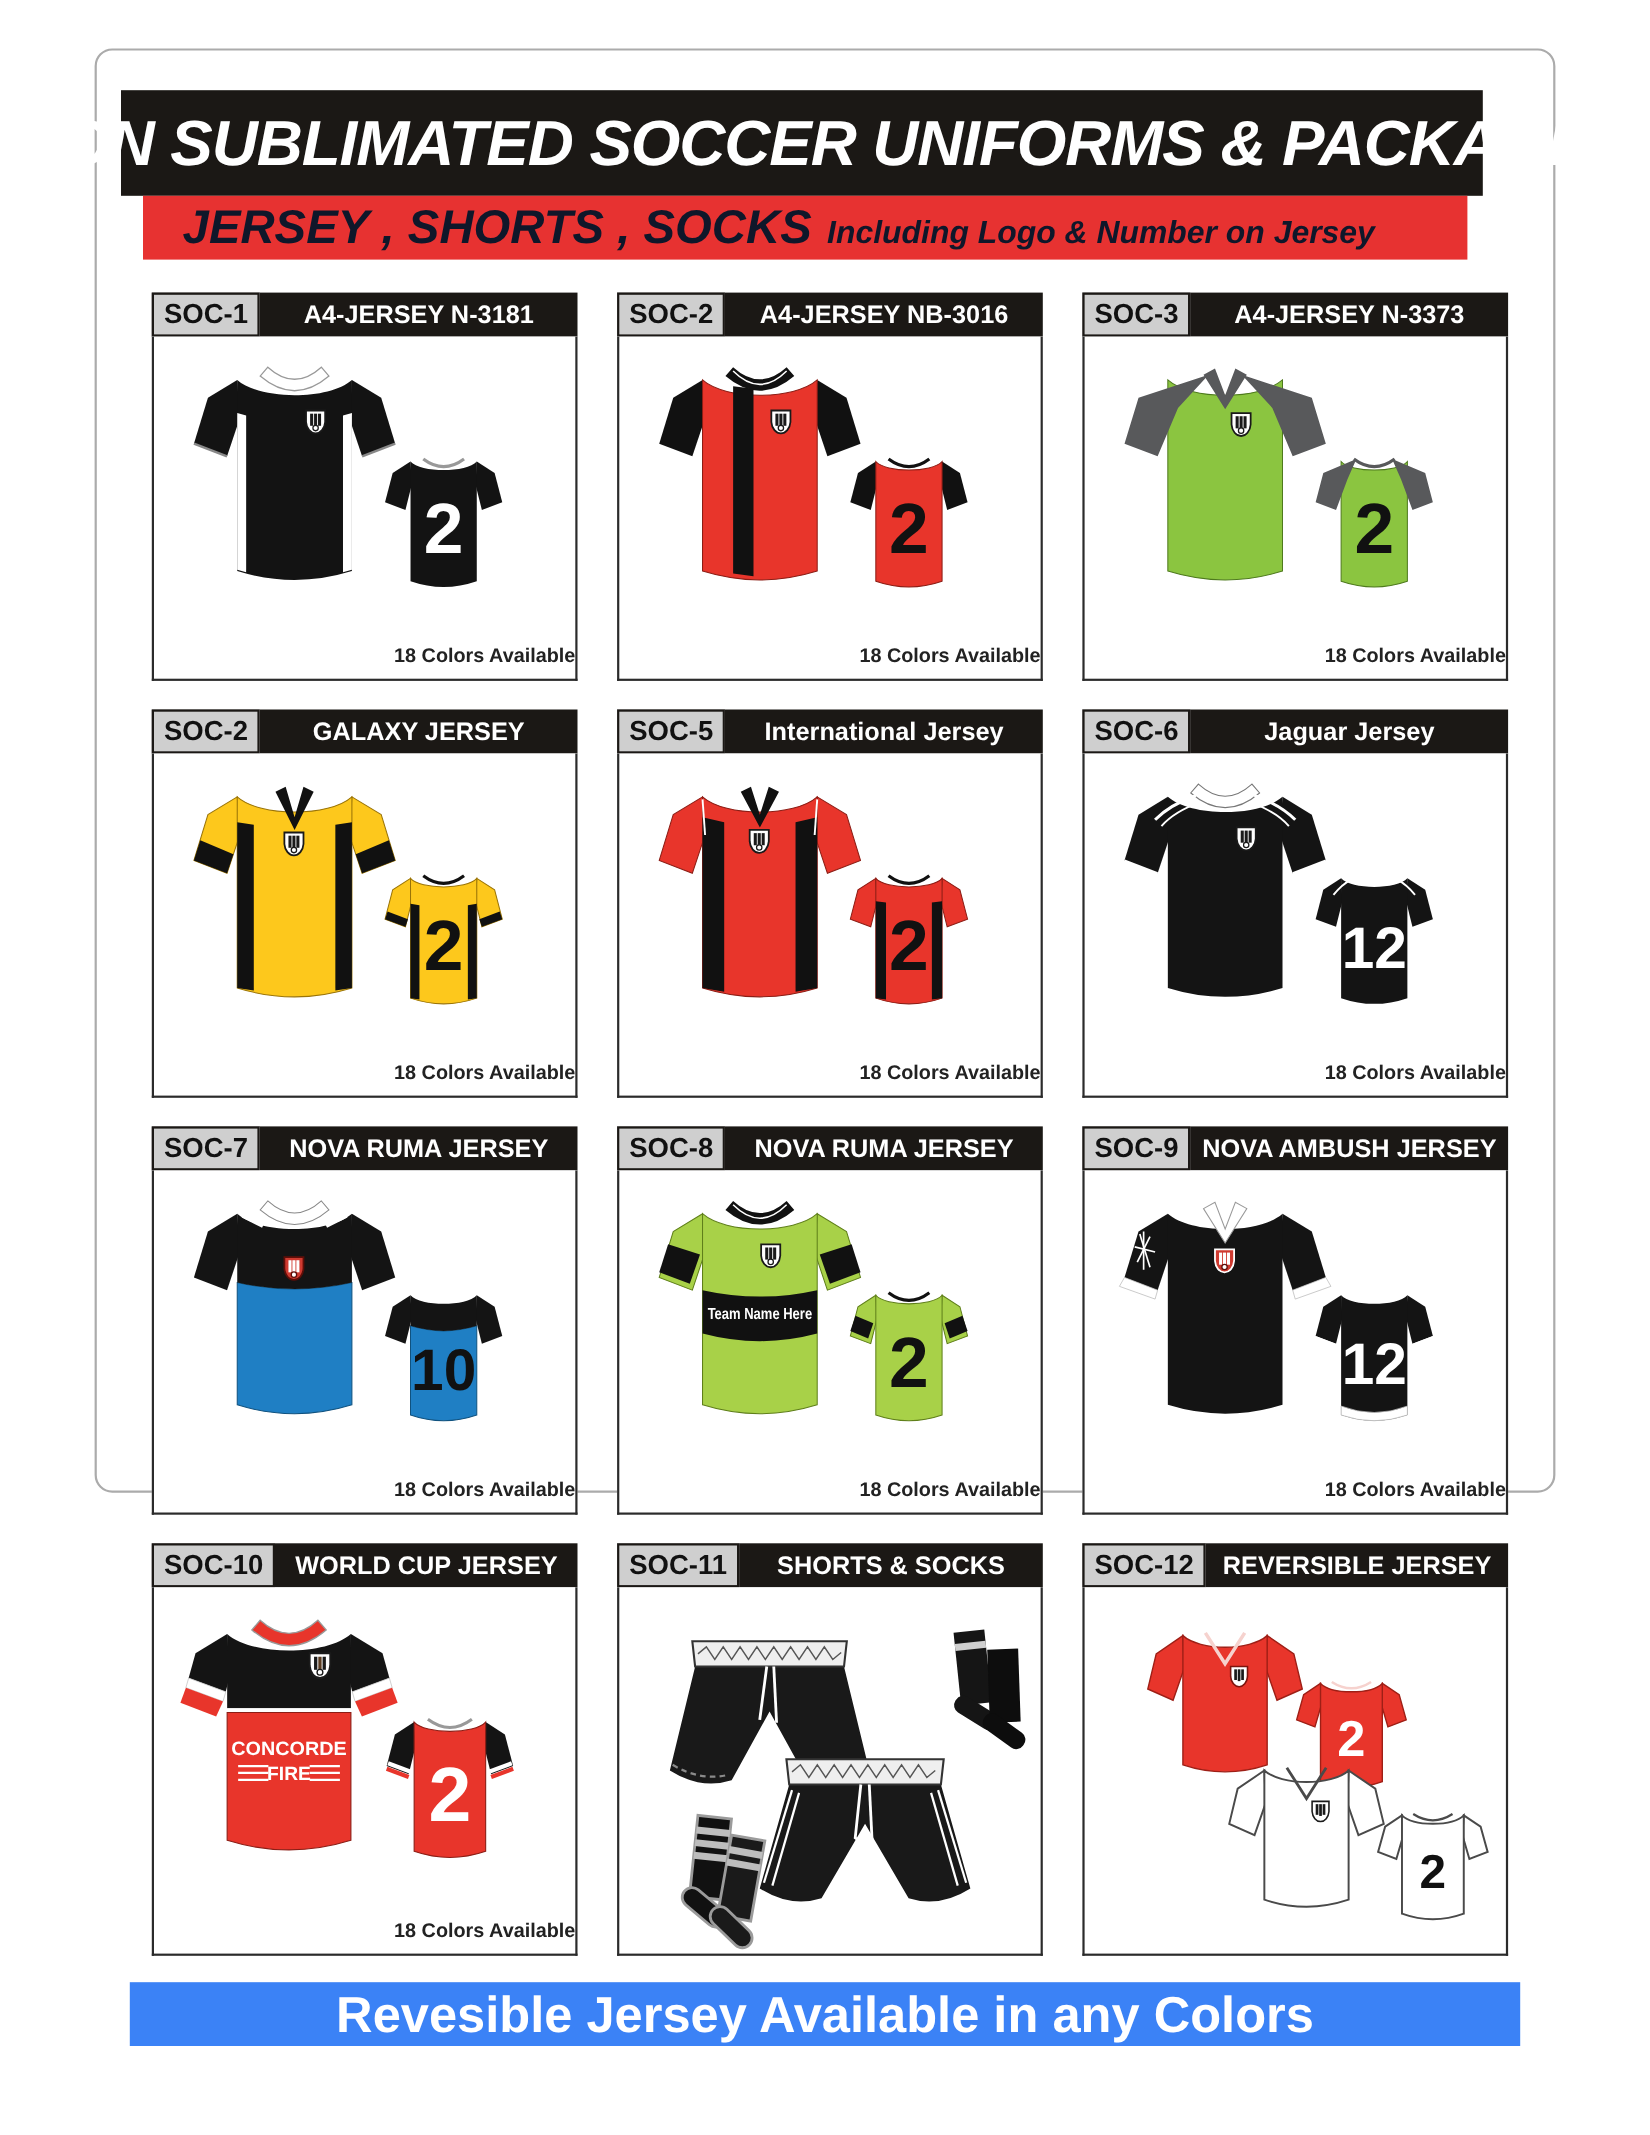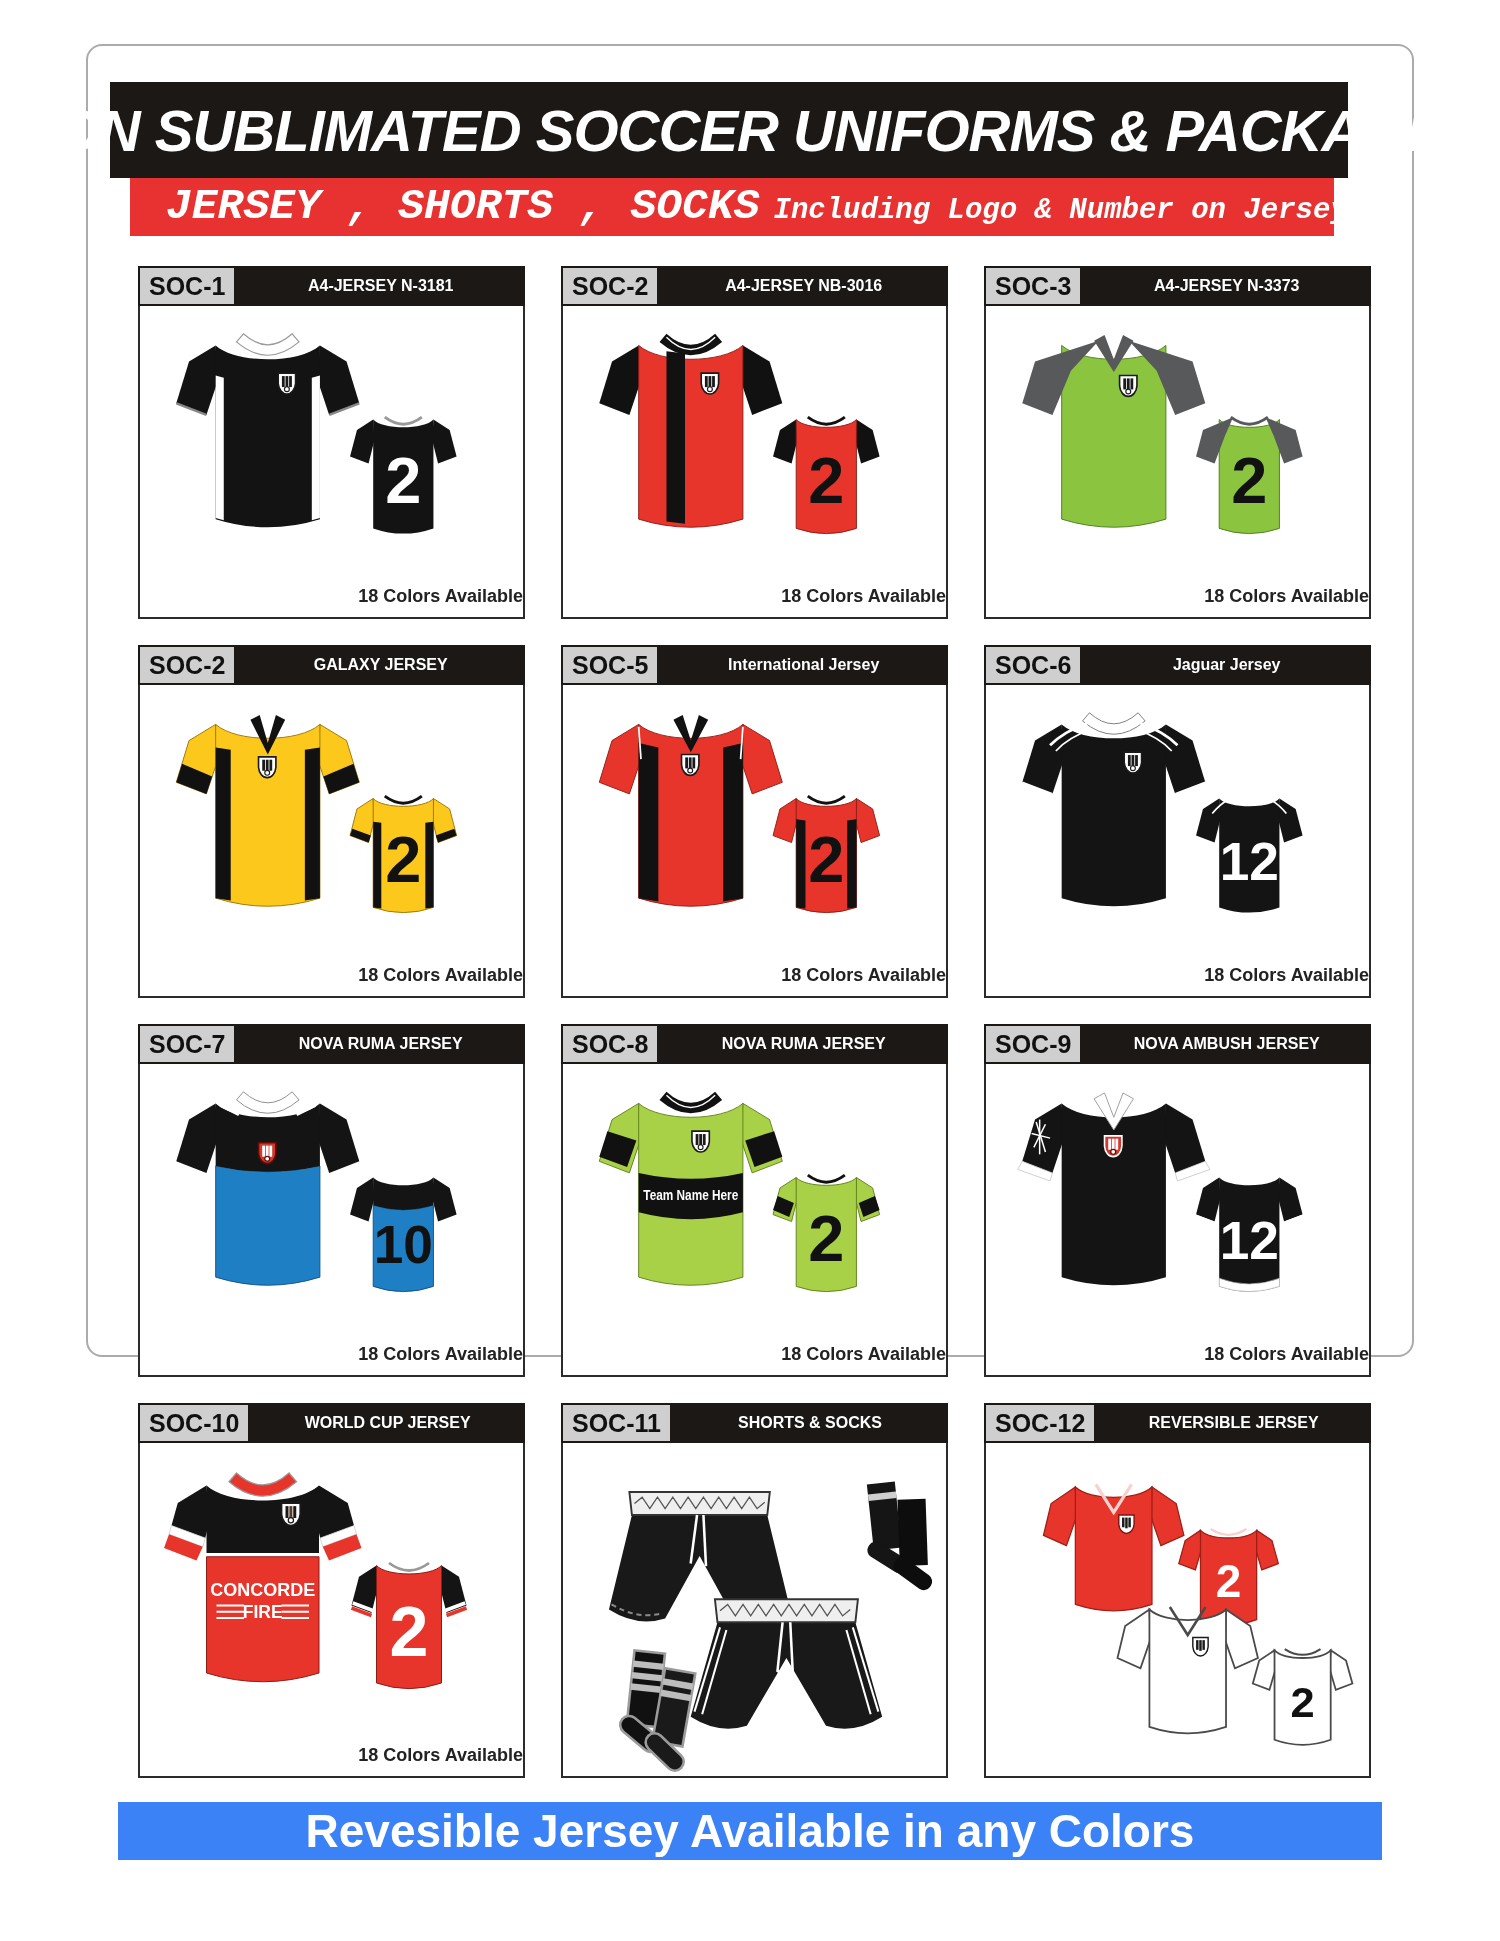--- a/index.html
+++ b/index.html
@@ -13,39 +13,39 @@
   }
   .black-bar{
     position:absolute;left:22px;top:36px;width:1238px;height:96px;
     background:#1b1815;color:#fff;display:flex;align-items:center;justify-content:center;
   }
   .black-bar .t{
     font-size:58px;font-weight:bold;font-style:italic;white-space:nowrap;letter-spacing:-1px;
   }
   .red-bar{
     position:absolute;left:42px;top:132px;width:1204px;height:58px;
-    background:#e73231;color:#ffffff;display:flex;align-items:baseline;
-    padding-left:36px;box-sizing:border-box;font-family:Liberation Mono, monospace;
+    background:#e73231;color:#0f172a;display:flex;align-items:baseline;
+    padding-left:36px;box-sizing:border-box;
   }
   .red-bar .big{font-size:43px;font-weight:bold;font-style:italic;white-space:nowrap;line-height:58px;}
   .red-bar .small{font-size:29px;font-weight:bold;font-style:italic;white-space:nowrap;margin-left:14px;}
   .grid{
     position:absolute;left:50px;top:220px;width:1209px;
     display:grid;grid-template-columns:repeat(3,387px);
     grid-template-rows:353px 353px 353px 375px;gap:26px 36px;
   }
   .cell{display:flex;flex-direction:column;}
   .cell-header{display:flex;height:40px;background:#1b1815;flex:0 0 40px;}
   .code-badge{
     background:#cfcfcf;color:#111;font-weight:bold;font-size:25px;
     display:flex;align-items:center;justify-content:center;padding:0 9px;
     border:2px solid #1b1815;box-sizing:border-box;
   }
   .cell-title{
-    flex:1;color:#fff;font-weight:bold;font-size:16px;
+    flex:1;color:#fff;font-weight:bold;font-size:23px;
     display:flex;align-items:center;justify-content:center;white-space:nowrap;text-align:right;
   }
   .cell-body{
     flex:1;border:2px solid #2b2b2b;border-top:none;background:#fff;
     display:flex;flex-direction:column;min-height:0;
   }
   .cell-body svg{flex:1 1 auto;min-height:0;width:100%;}
   .cell-footer{
     text-align:right;font-weight:bold;font-size:18px;color:#222;
     padding:2px 0 10px;flex:0 0 auto;

